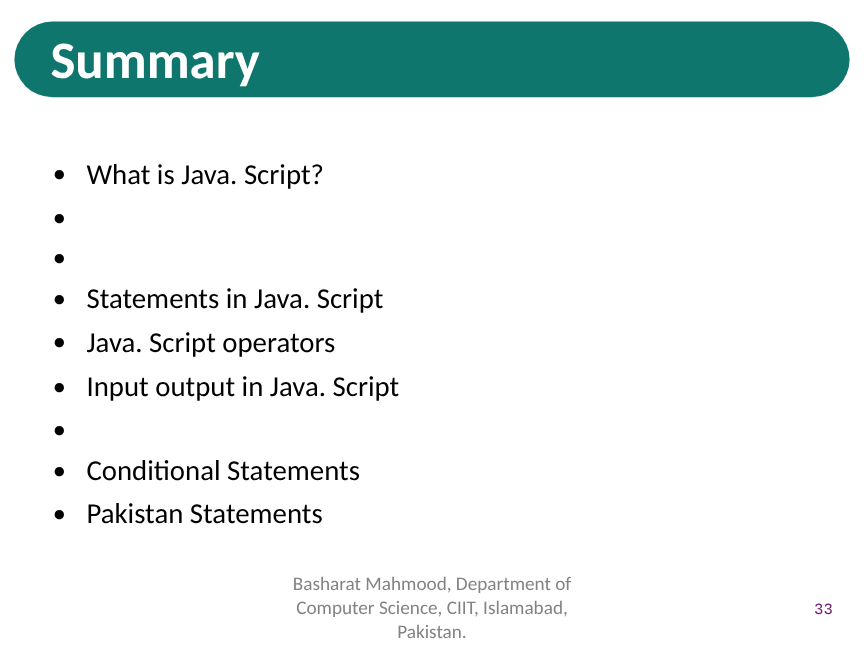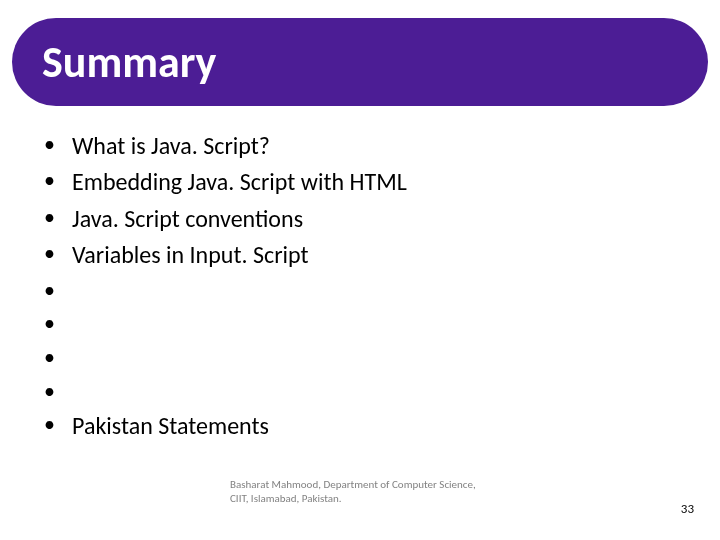--- a/index.html
+++ b/index.html
@@ -8,22 +8,22 @@
     background: #ffffff;
     font-family: "Segoe UI", "Calibri", Arial, sans-serif;
     position: relative;
     overflow: hidden;
   }
   .title-bar {
     position: absolute;
     top: 18px;
     left: 12px;
     right: 12px;
-    height: 88px;
-    background: #4c1d95;
+    height: 63px;
+    background: #0f766e;
     border-radius: 44px;
     display: flex;
     align-items: center;
     padding-left: 30px;
   }
   .title-text {
     color: #ffffff;
     font-size: 44px;
     font-weight: 700;
   }
@@ -60,69 +60,71 @@
     bottom: 14px;
     left: 0;
     right: 0;
     height: 48px;
   }
   .footer-center {
     position: absolute;
     left: 50%;
     transform: translateX(-50%);
     width: 260px;
-    text-align: left;
-    font-size: 11px;
+    text-align: center;
+    font-size: 16px;
     color: #838383;
     line-height: 1.25;
   }
   .footer-page {
     position: absolute;
     right: 26px;
     bottom: 10px;
     font-size: 13px;
-    color: #000000;
+    color: #701a75;
+    font-family: Liberation Mono, monospace;
   }
 </style>
 </head>
 <body>
 
 <div class="title-bar">
   <span class="title-text">Summary</span>
 </div>
 
 <div class="content">
   <ul class="bullet-list">
     <li class="bullet-item">
       <span class="bullet-dot">•</span>
       <span class="bullet-text">What is Java. Script?</span>
     </li>
     <li class="bullet-item">
       <span class="bullet-dot">•</span>
-      <span class="bullet-text">Embedding Java. Script with HTML</span>
-    </li>
-    <li class="bullet-item">
-      <span class="bullet-dot">•</span>
-      <span class="bullet-text">Java. Script conventions</span>
-    </li>
-    <li class="bullet-item">
-      <span class="bullet-dot">•</span>
-      <span class="bullet-text">Variables in Input. Script</span>
     </li>
     <li class="bullet-item">
       <span class="bullet-dot">•</span>
     </li>
     <li class="bullet-item">
       <span class="bullet-dot">•</span>
+      <span class="bullet-text">Statements in Java. Script</span>
+    </li>
+    <li class="bullet-item">
+      <span class="bullet-dot">•</span>
+      <span class="bullet-text">Java. Script operators</span>
+    </li>
+    <li class="bullet-item">
+      <span class="bullet-dot">•</span>
+      <span class="bullet-text">Input output in Java. Script</span>
     </li>
     <li class="bullet-item">
       <span class="bullet-dot">•</span>
     </li>
     <li class="bullet-item">
       <span class="bullet-dot">•</span>
+      <span class="bullet-text">Conditional Statements</span>
     </li>
     <li class="bullet-item">
       <span class="bullet-dot">•</span>
       <span class="bullet-text">Pakistan Statements</span>
     </li>
   </ul>
 </div>
 
 <div class="footer">
   <div class="footer-center">Basharat Mahmood, Department of Computer Science, CIIT, Islamabad, Pakistan.</div>

